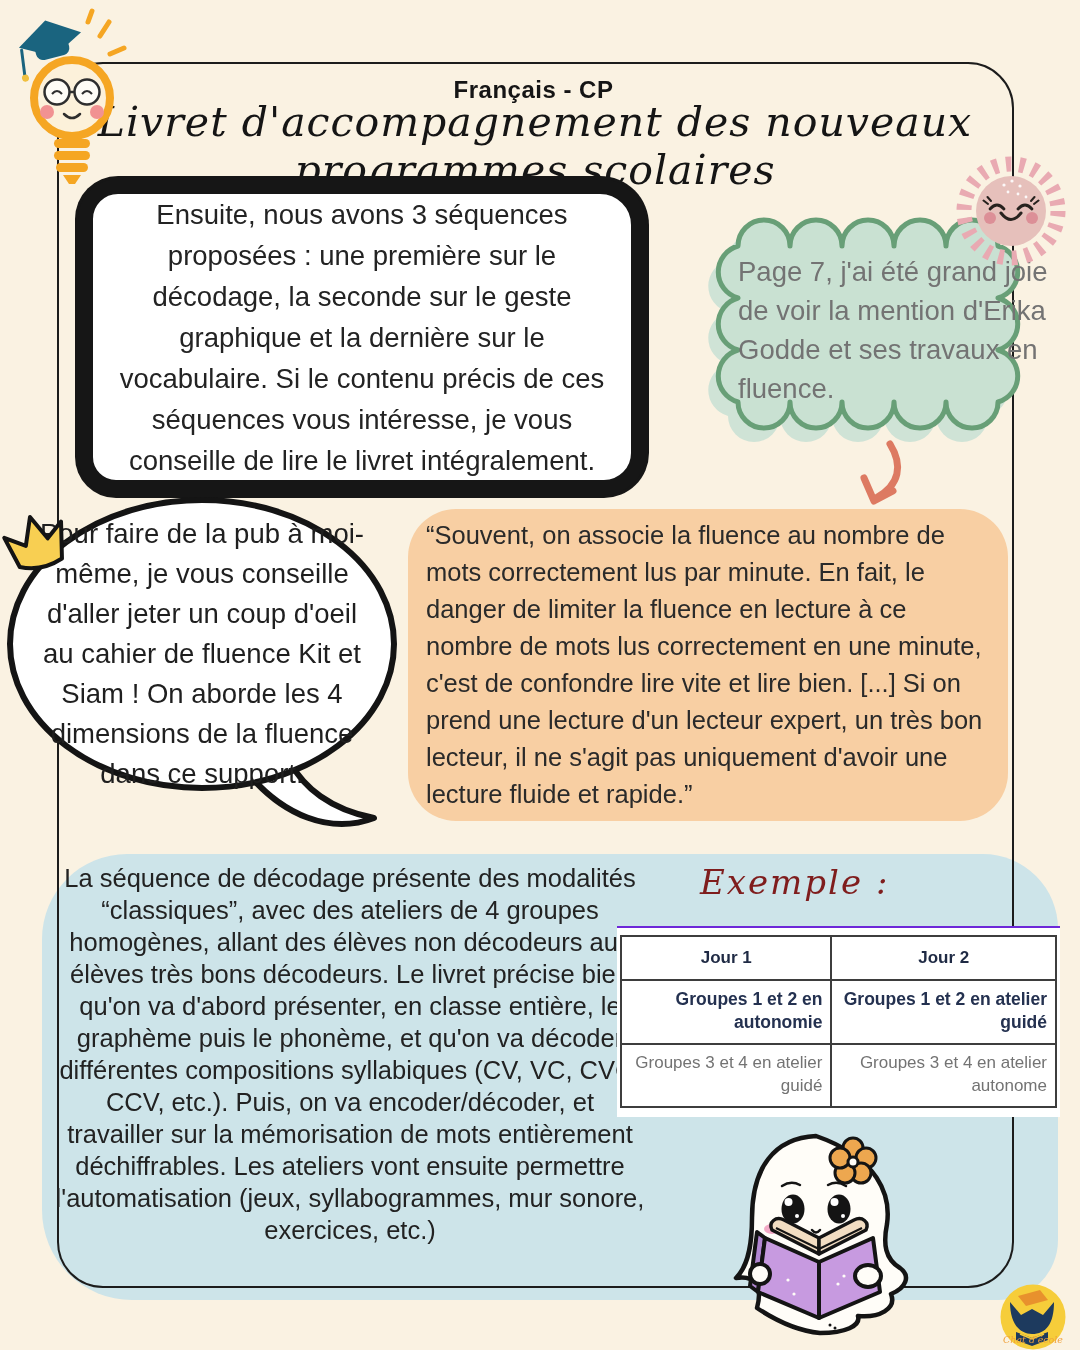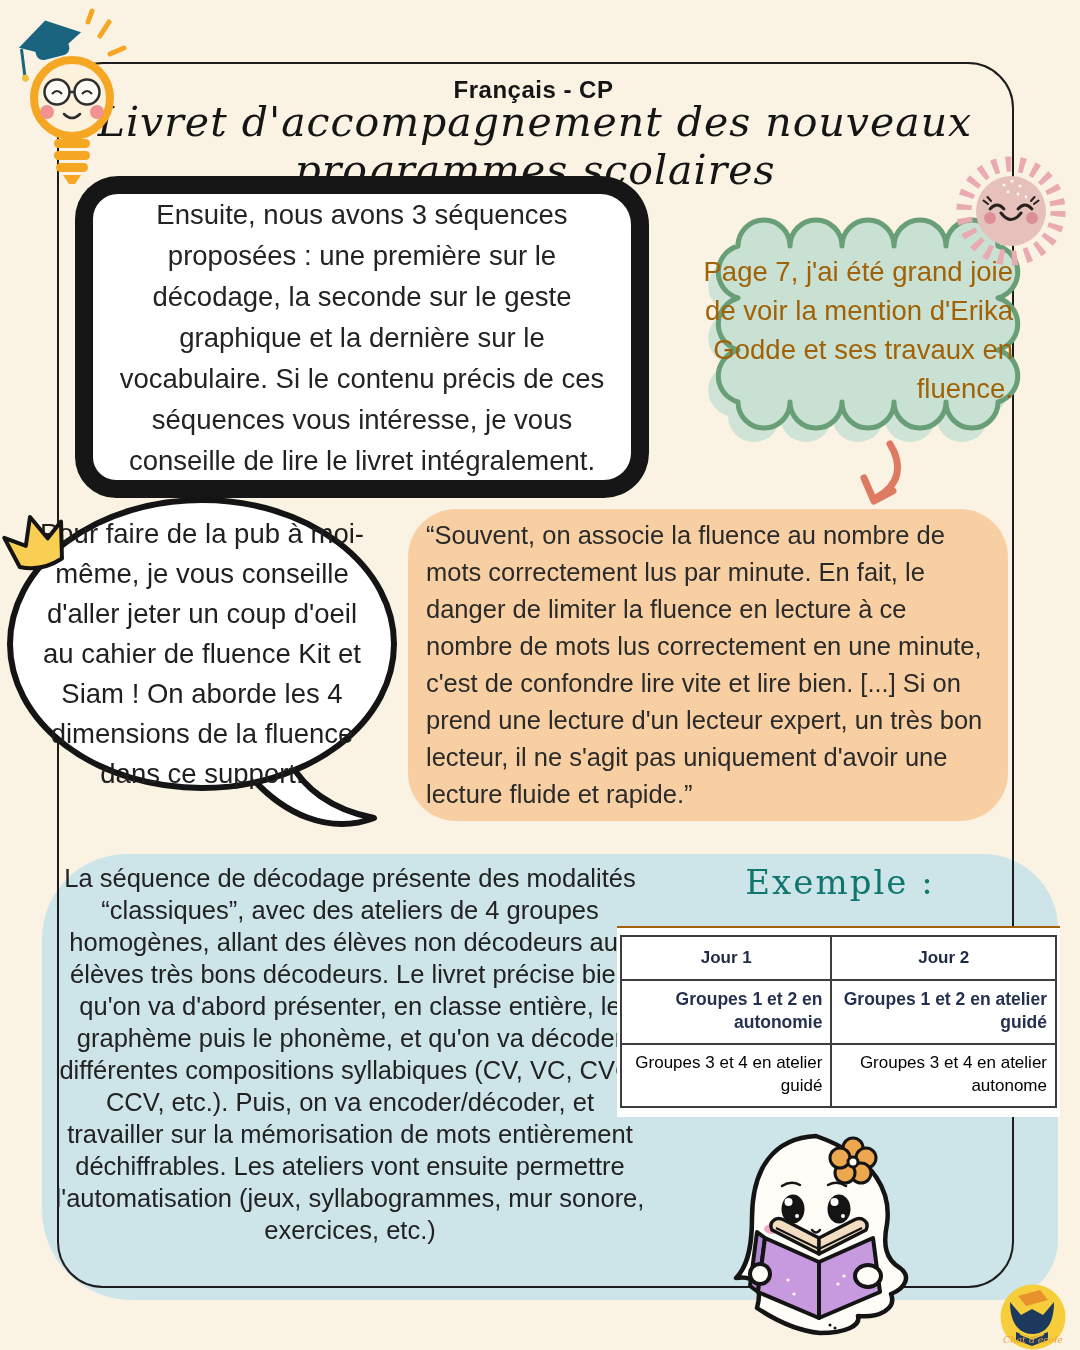--- a/index.html
+++ b/index.html
@@ -20,22 +20,22 @@
 
   
   .sketch-box{left:78px;top:179px;width:568px;height:316px;background:#ffffff;
               border:15px solid #161616;border-radius:40px 46px 42px 38px;box-shadow:0 0 0 3px #161616;
               box-sizing:border-box;display:flex;align-items:center;justify-content:center;
               padding:6px 16px;z-index:3;}
   .sketch-text{margin:0;font-size:27.5px;line-height:41px;text-align:center;color:#232323;}
 
   
   .cloud-svg{left:686px;top:196px;z-index:3;}
-  .cloud-text{left:693px;top:252px;width:320px;text-align:right;font-size:27.5px;line-height:39px;
-              color:#a16207;z-index:3;}
+  .cloud-text{left:738px;top:252px;width:320px;text-align:left;font-size:27.5px;line-height:39px;
+              color:#737373;z-index:3;}
 
   
   .quote-box{left:408px;top:509px;width:600px;height:312px;background:#f8cfa3;border-radius:48px;
              display:flex;align-items:center;justify-content:center;padding:0 18px;
              box-sizing:border-box;z-index:3;}
   .quote-text{margin:0;font-size:25.5px;line-height:37px;text-align:left;color:#2a2a2a;}
 
   
   .bubble-svg{left:2px;top:496px;z-index:4;}
   .bubble-text{left:30px;top:514px;width:344px;text-align:center;font-size:27.5px;line-height:40px;
@@ -43,32 +43,32 @@
   .crown-svg{left:2px;top:508px;z-index:6;transform:rotate(-14deg);}
 
   
   .arrow-svg{left:846px;top:438px;z-index:4;}
 
   
   .blue-box{left:42px;top:854px;width:1016px;height:446px;background:#cde4e9;
             border-radius:85px 75px 60px 90px;z-index:1;}
   .blue-text{left:55px;top:862px;width:590px;text-align:center;font-size:25.5px;line-height:32px;
              color:#222222;z-index:3;}
-  .example-label{left:700px;top:862px;width:280px;text-align:center;z-index:3;color:#0f766e;
-                 font-family:"DejaVu Serif",serif;font-size:34px;letter-spacing:2px;}
+  .example-label{left:700px;top:862px;width:280px;z-index:3;color:#7f1d1d;
+                 font-family:"DejaVu Serif",serif;font-style:italic;font-size:34px;letter-spacing:2px;}
 
   
   .table-wrap{left:617px;top:926px;width:443px;background:#ffffff;padding:7px 3px 9px;
-              border-top:2px solid #a16207;box-sizing:border-box;z-index:6;}
+              border-top:2px solid #6d28d9;box-sizing:border-box;z-index:6;}
   .table-wrap table{width:100%;border-collapse:collapse;}
   .table-wrap th,.table-wrap td{border:2px solid #3d3d3d;}
   .table-wrap th{font-size:17px;font-weight:bold;color:#1f2a44;text-align:center;padding:11px 6px;}
   .table-wrap td{font-size:17.5px;padding:7px 8px 9px 10px;line-height:1.32;text-align:right;}
   .bold-row td{font-weight:bold;color:#243150;}
-  .gray-row td{color:#000000;font-size:17px;}
+  .gray-row td{color:#737373;font-size:17px;}
 
   .ghost-svg{left:698px;top:1126px;z-index:6;}
   .bulb-svg{left:10px;top:6px;z-index:6;}
   .sun-svg{left:952px;top:152px;z-index:4;}
   .logo-svg{left:994px;top:1284px;z-index:6;}
   .logo-text{font-family:"DejaVu Serif",serif;font-style:italic;font-size:9.5px;}
 </style>
 </head>
 <body>
 

